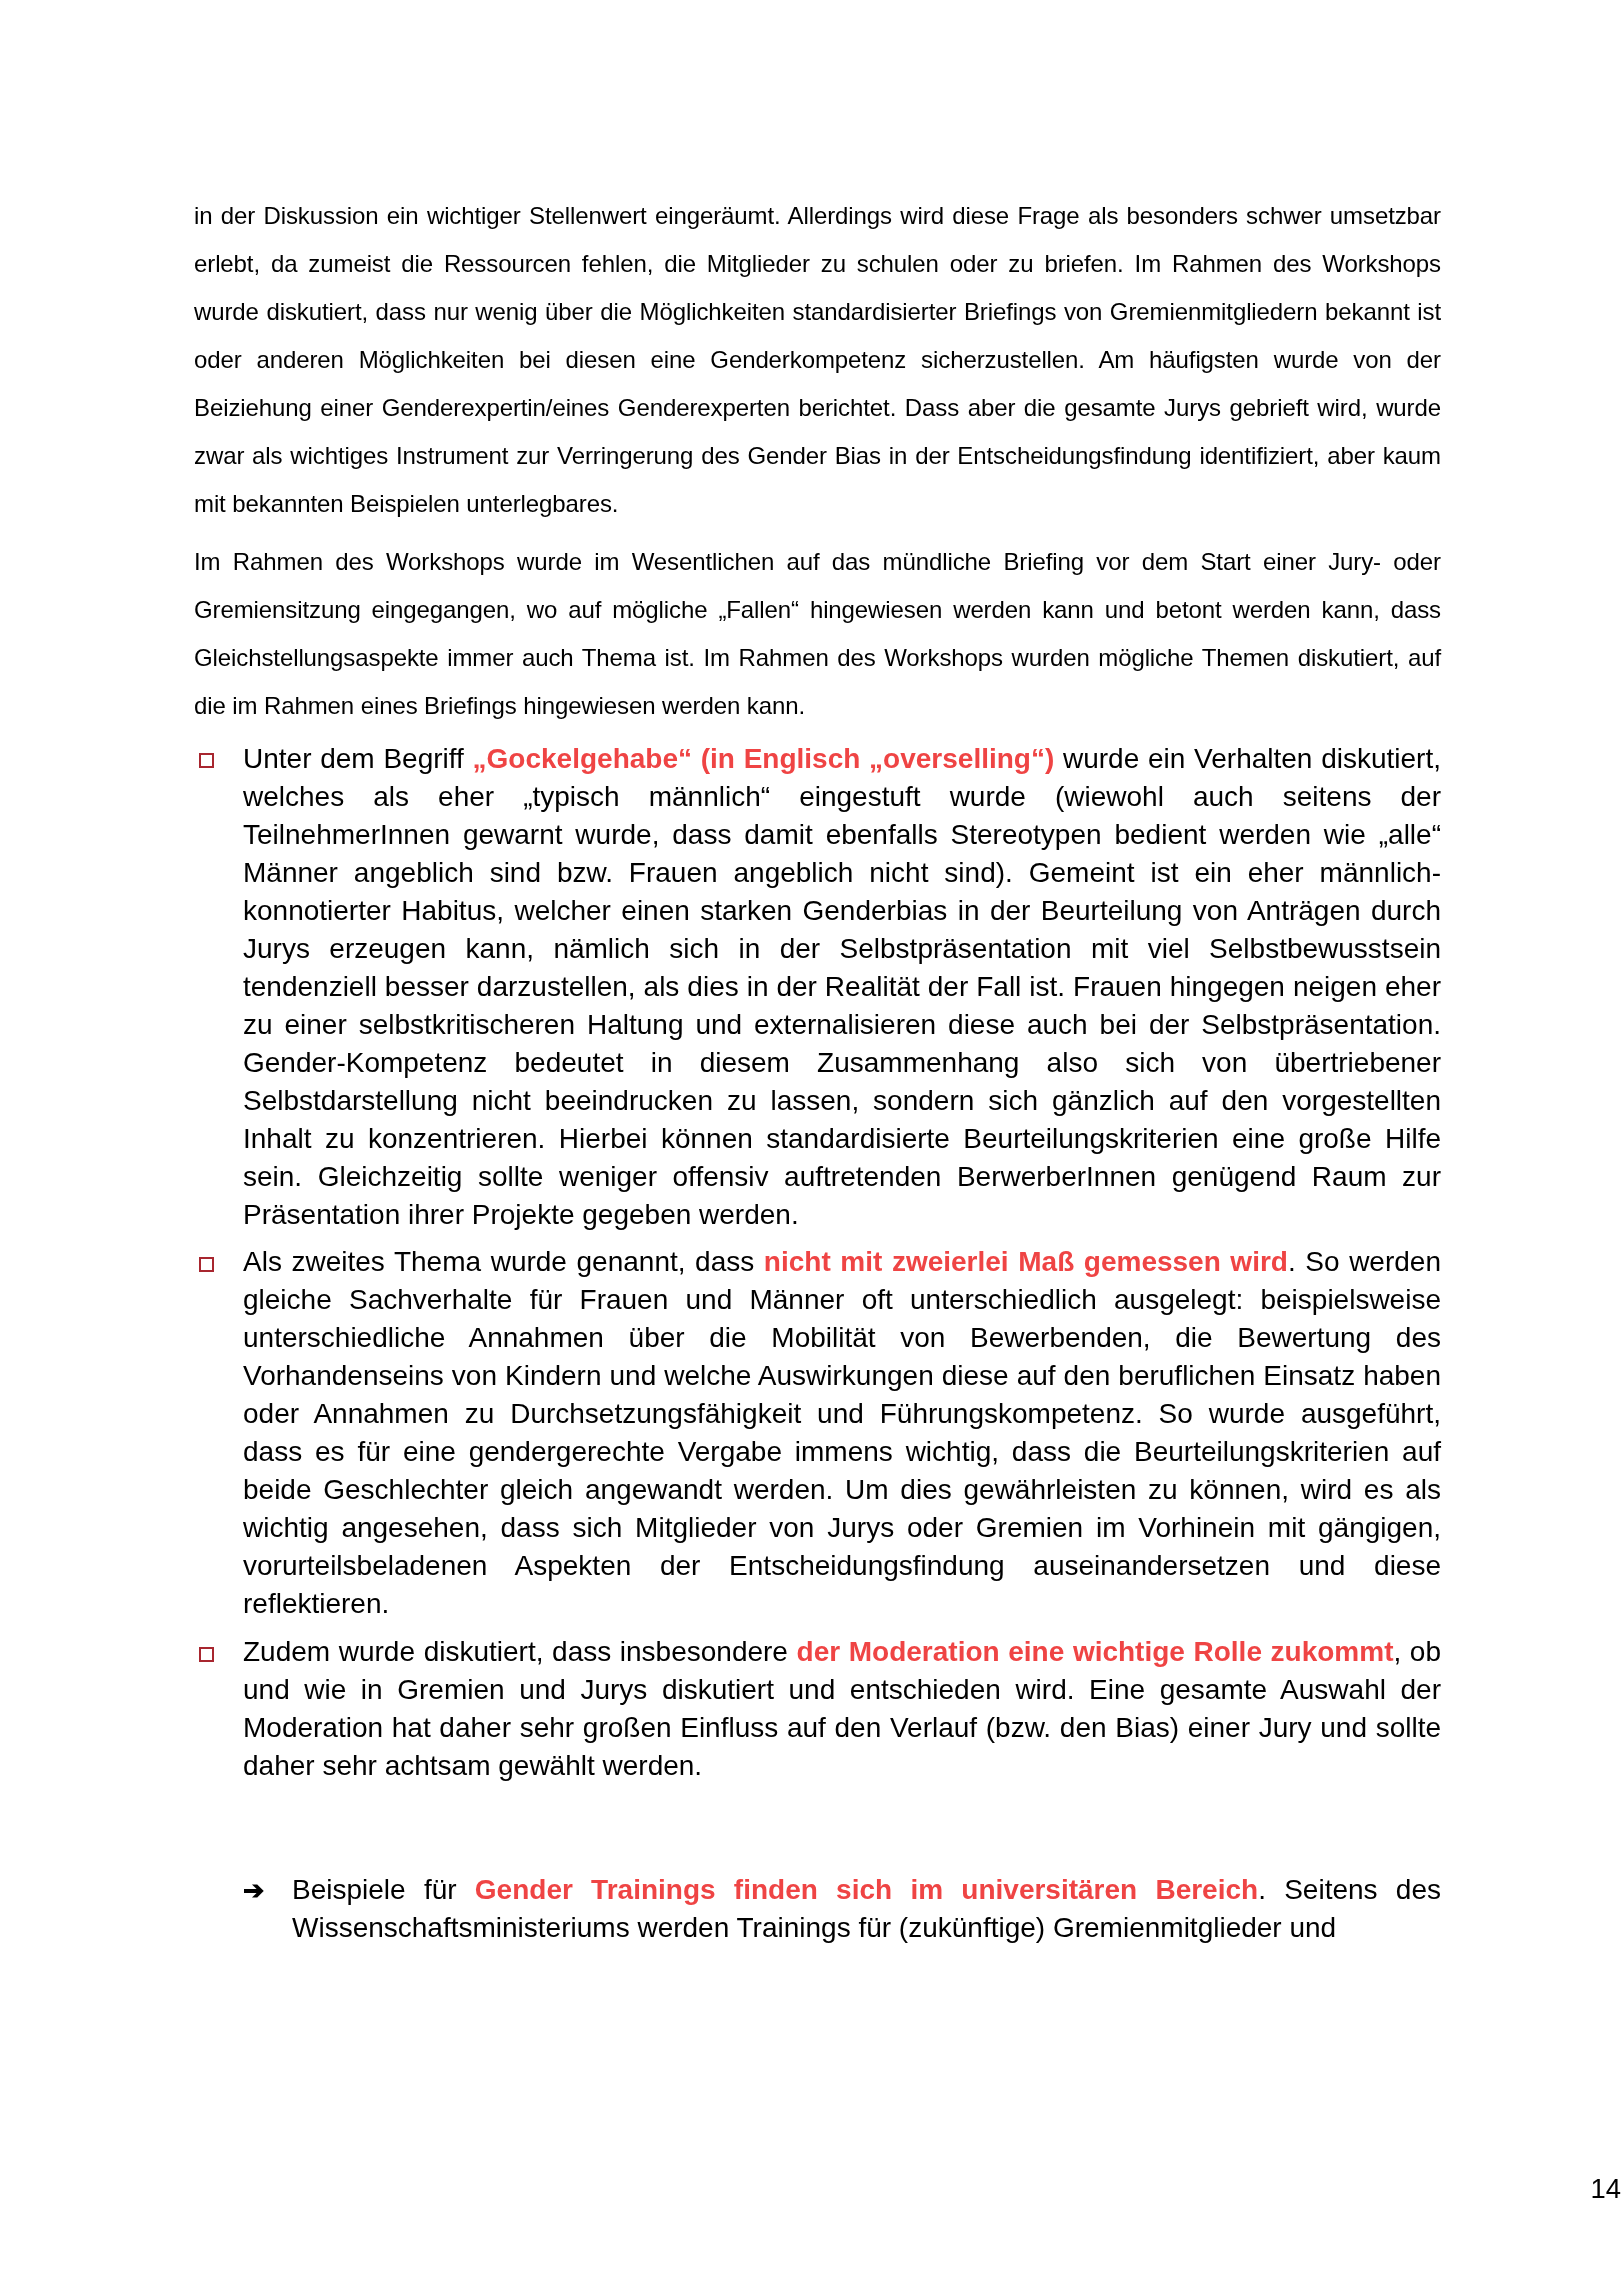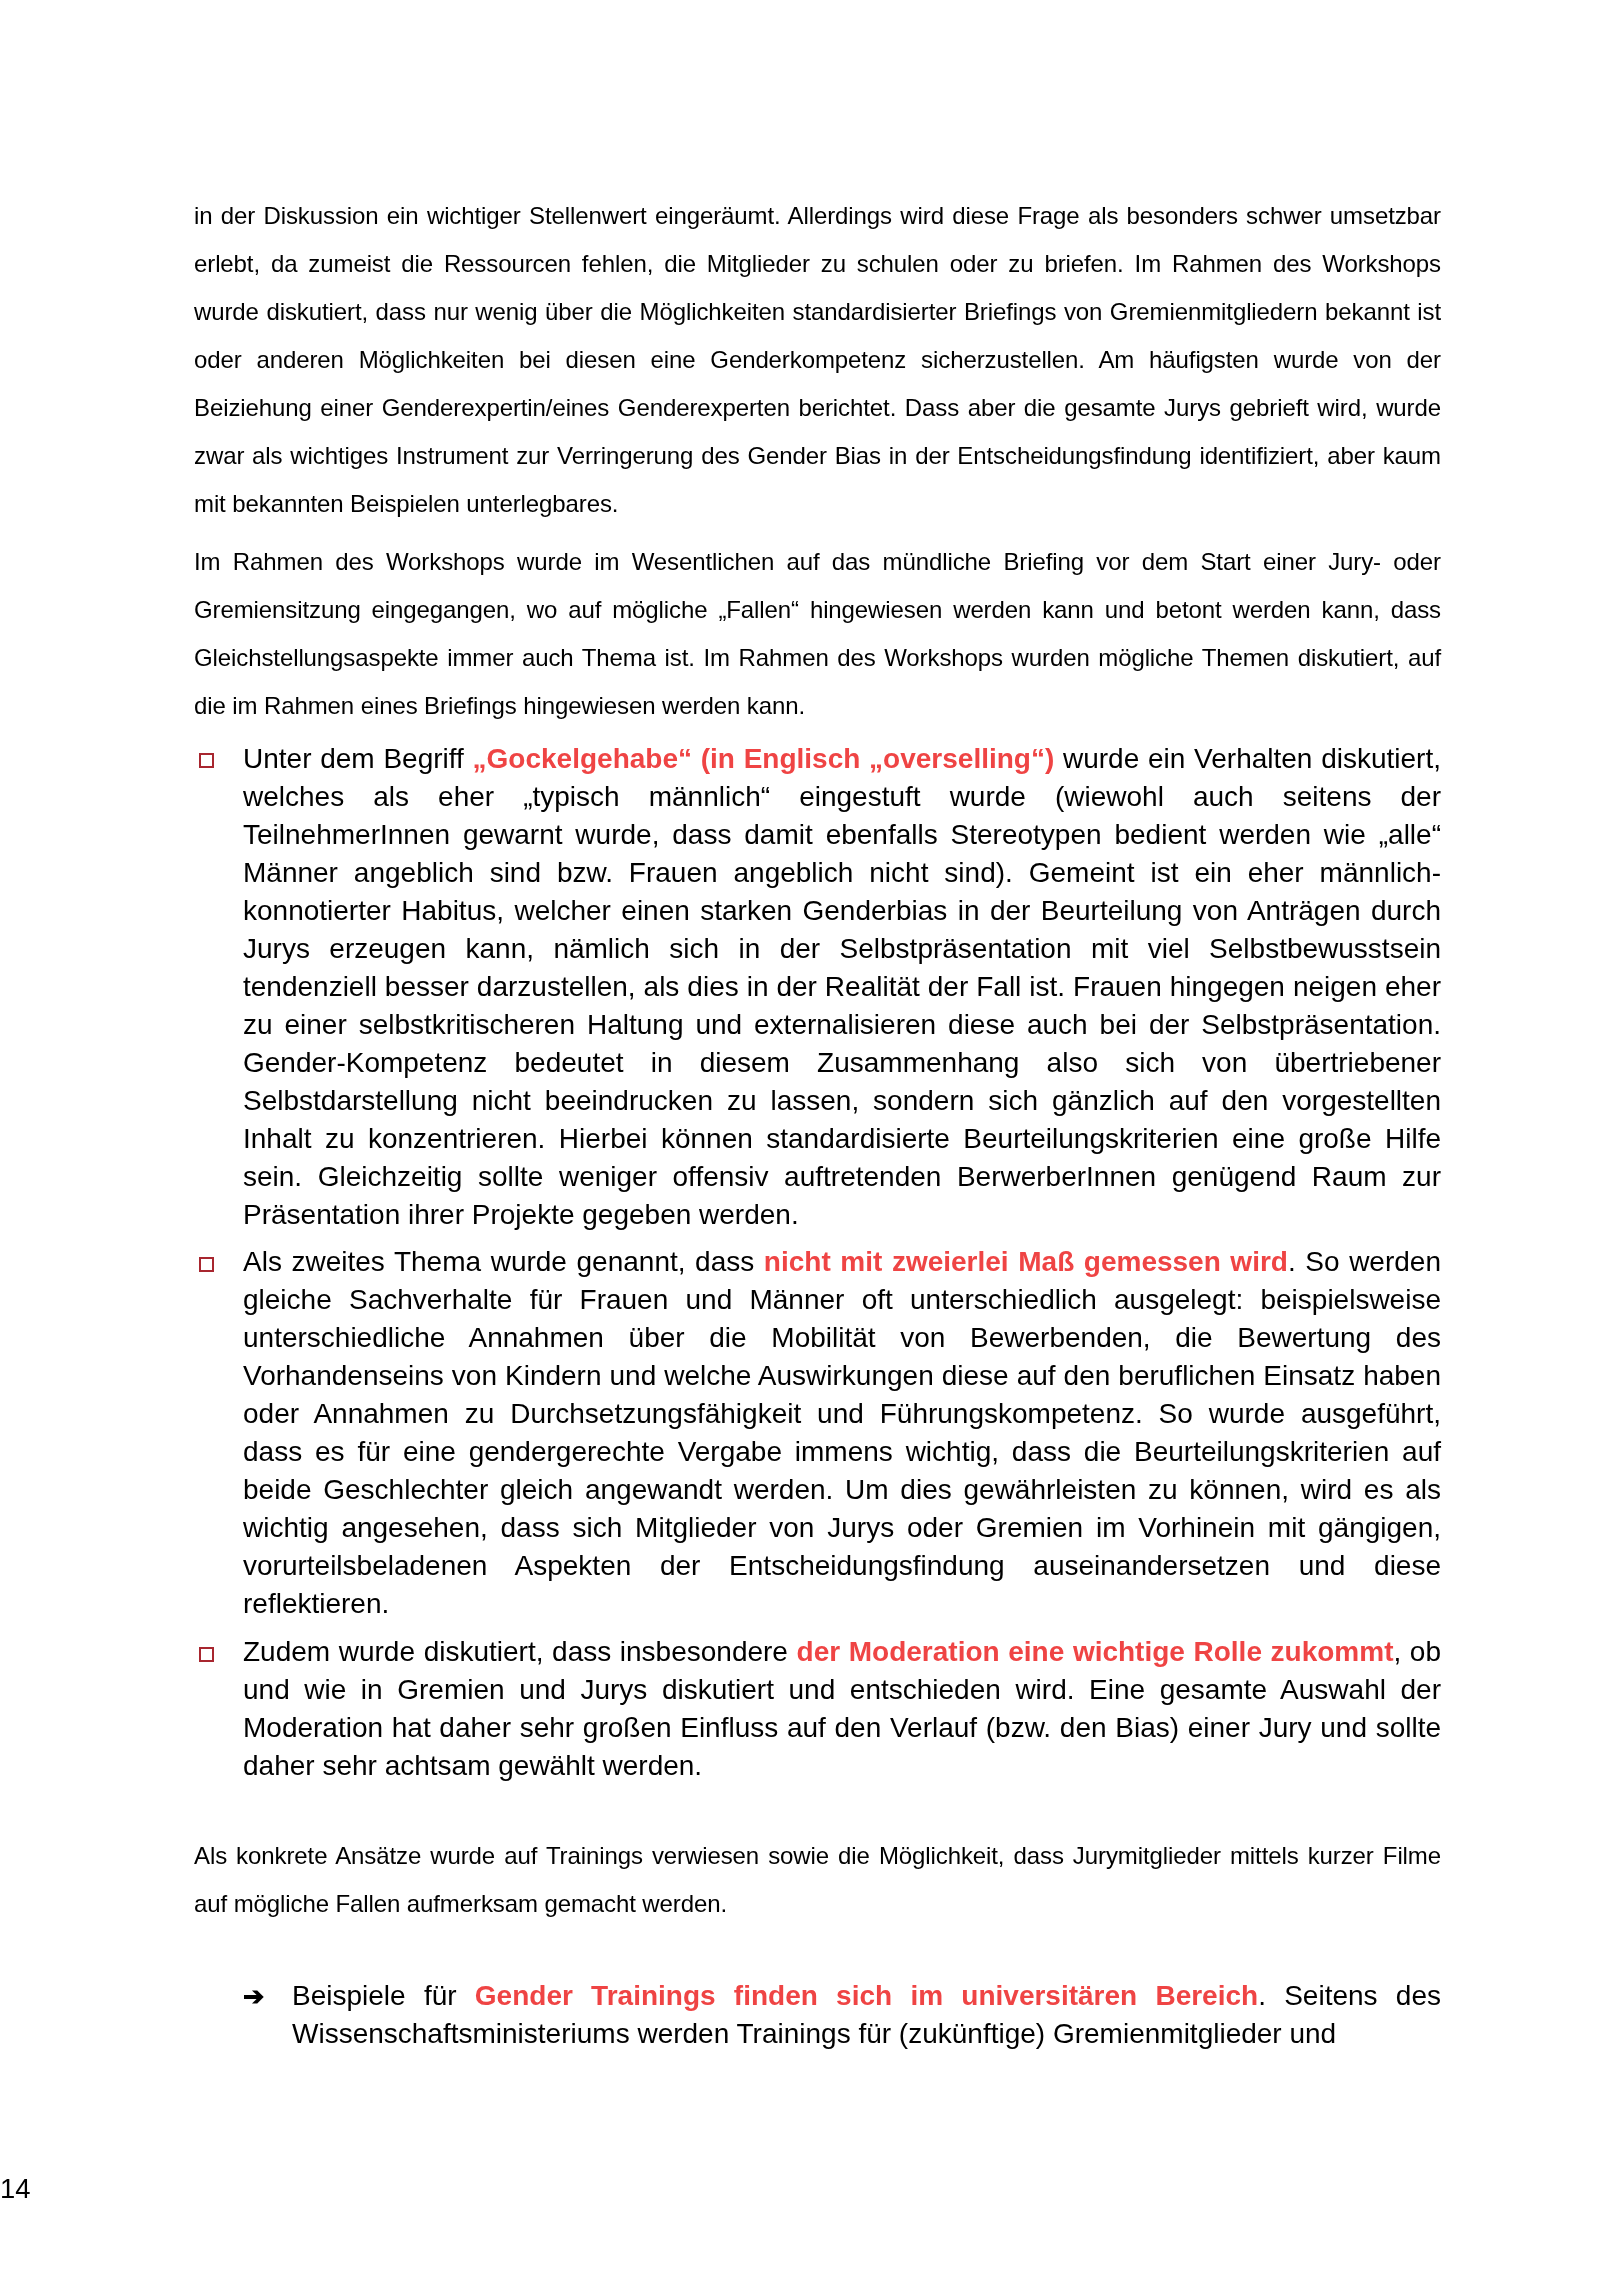--- a/index.html
+++ b/index.html
@@ -70,21 +70,21 @@
       left: 0;
       top: 0;
       font-weight: bold;
       font-size: 25.5px;
     }
     .page-number {
       position: absolute;
       left: 0;
       width: 1621px;
       top: 2173px;
-      text-align: left;
+      text-align: right;
       font-size: 27.4px;
       font-family: "Liberation Sans", sans-serif;
     }
   </style>
 </head>
 <body>
 
 <div class="page">
 
   <p class="para last-line-left">in der Diskussion ein wichtiger Stellenwert eingeräumt. Allerdings wird diese Frage als besonders schwer umsetzbar erlebt, da zumeist die Ressourcen fehlen, die Mitglieder zu schulen oder zu briefen. Im Rahmen des Workshops wurde diskutiert, dass nur wenig über die Möglichkeiten standardisierter Briefings von Gremienmitgliedern bekannt ist oder anderen Möglichkeiten bei diesen eine Genderkompetenz sicherzustellen. Am häufigsten wurde von der Beiziehung einer Genderexpertin/eines Genderexperten berichtet. Dass aber die gesamte Jurys gebrieft wird, wurde zwar als wichtiges Instrument zur Verringerung des Gender Bias in der Entscheidungsfindung identifiziert, aber kaum mit bekannten Beispielen unterlegbares.</p>
@@ -102,21 +102,20 @@
       <span>Als zweites Thema wurde genannt, dass </span><span class="hl">nicht mit zweierlei Maß gemessen wird</span><span>. So werden gleiche Sachverhalte für Frauen und Männer oft unterschiedlich ausgelegt: beispielsweise unterschiedliche Annahmen über die Mobilität von Bewerbenden, die Bewertung des Vorhandenseins von Kindern und welche Auswirkungen diese auf den beruflichen Einsatz haben oder Annahmen zu Durchsetzungsfähigkeit und Führungskompetenz. So wurde ausgeführt, dass es für eine gendergerechte Vergabe immens wichtig, dass die Beurteilungskriterien auf beide Geschlechter gleich angewandt werden. Um dies gewährleisten zu können, wird es als wichtig angesehen, dass sich Mitglieder von Jurys oder Gremien im Vorhinein mit gängigen, vorurteilsbeladenen Aspekten der Entscheidungsfindung auseinandersetzen und diese reflektieren.</span>
     </li>
     <li class="bullet" style="text-align-last:left;">
       <span class="box"></span>
       <span>Zudem wurde diskutiert, dass insbesondere </span><span class="hl">der Moderation eine wichtige Rolle zukommt</span><span>, ob und wie in Gremien und Jurys diskutiert und entschieden wird. Eine gesamte Auswahl der Moderation hat daher sehr großen Einfluss auf den Verlauf (bzw. den Bias) einer Jury und sollte daher sehr achtsam gewählt werden.</span>
     </li>
   </ul>
 
   <div class="spacer-lg"></div>
 
-  <p class="para last-line-left">Als konkrete Ansätze wurde auf Trainings verwiesen sowie die Möglichkeit, dass Jurymitglieder mittels kurzer Filme auf mögliche Fallen aufmerksam gemacht werden.</p>
 
   <div class="spacer-md"></div>
 
   <div class="arrow-item">
     <span class="arrow">➔</span>
     <span>Beispiele für </span><span class="hl">Gender Trainings finden sich im universitären Bereich</span><span>. Seitens des Wissenschaftsministeriums werden Trainings für (zukünftige) Gremienmitglieder und</span>
   </div>
 
 </div>
 

